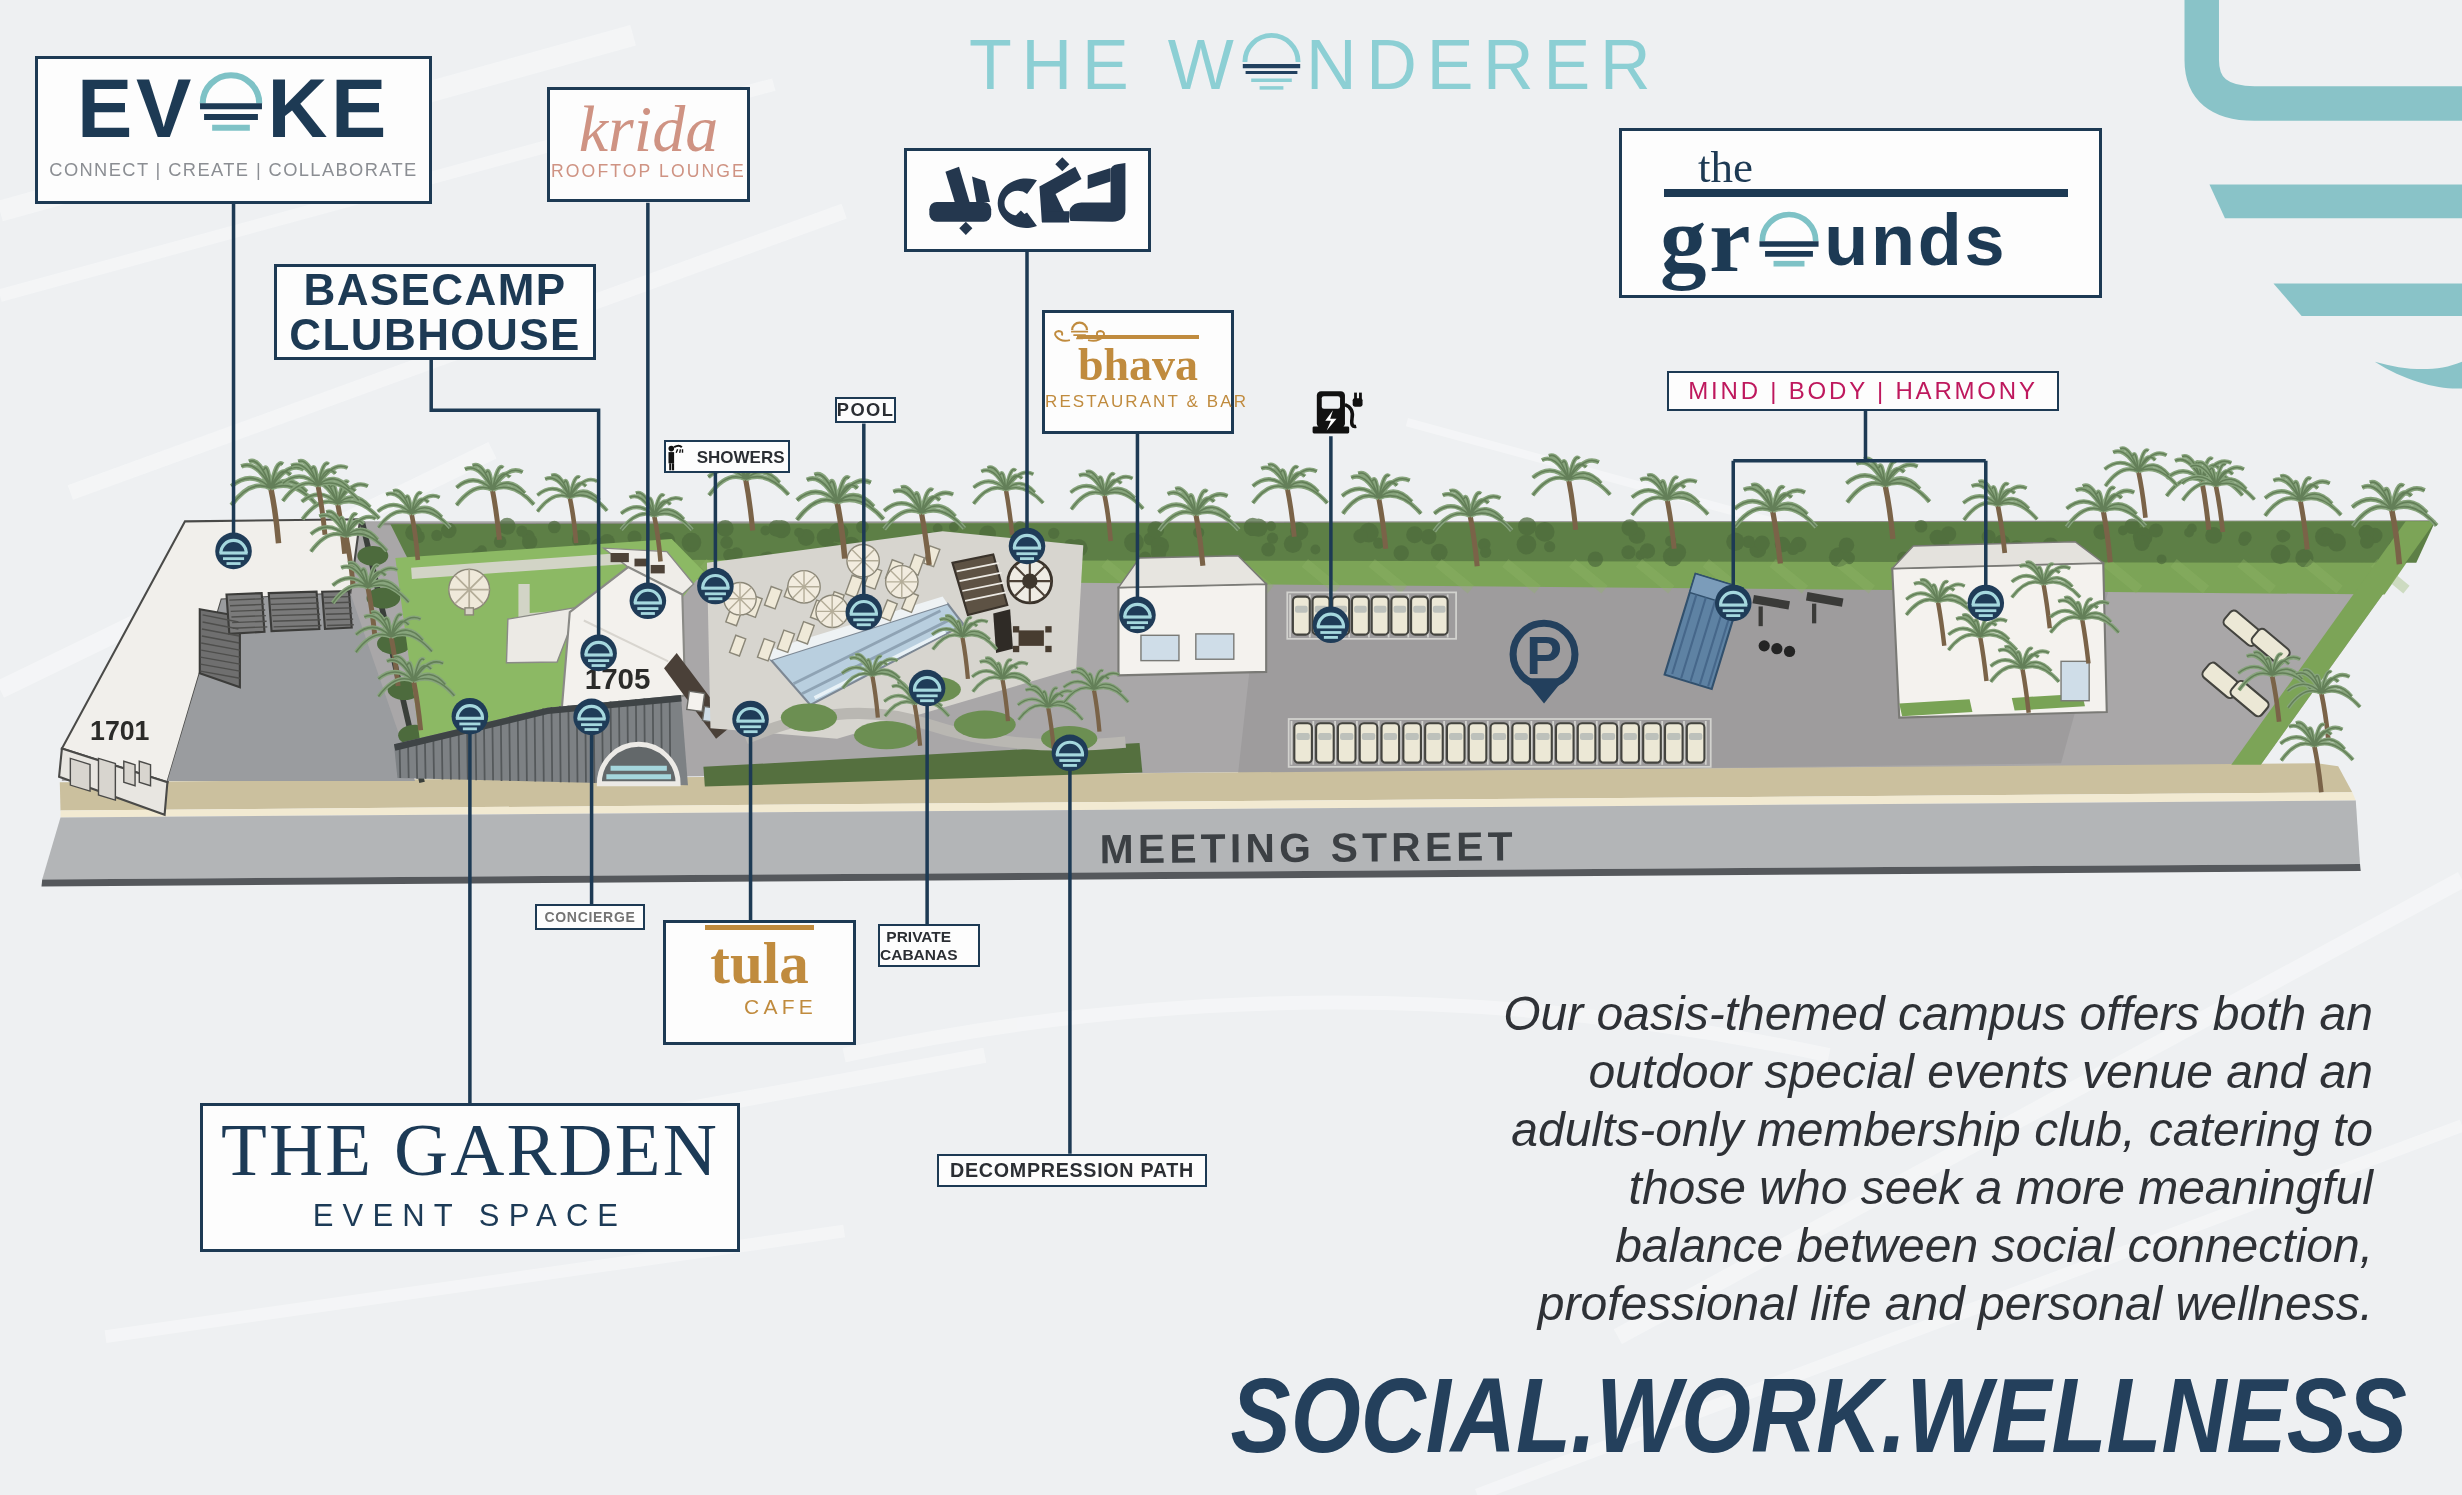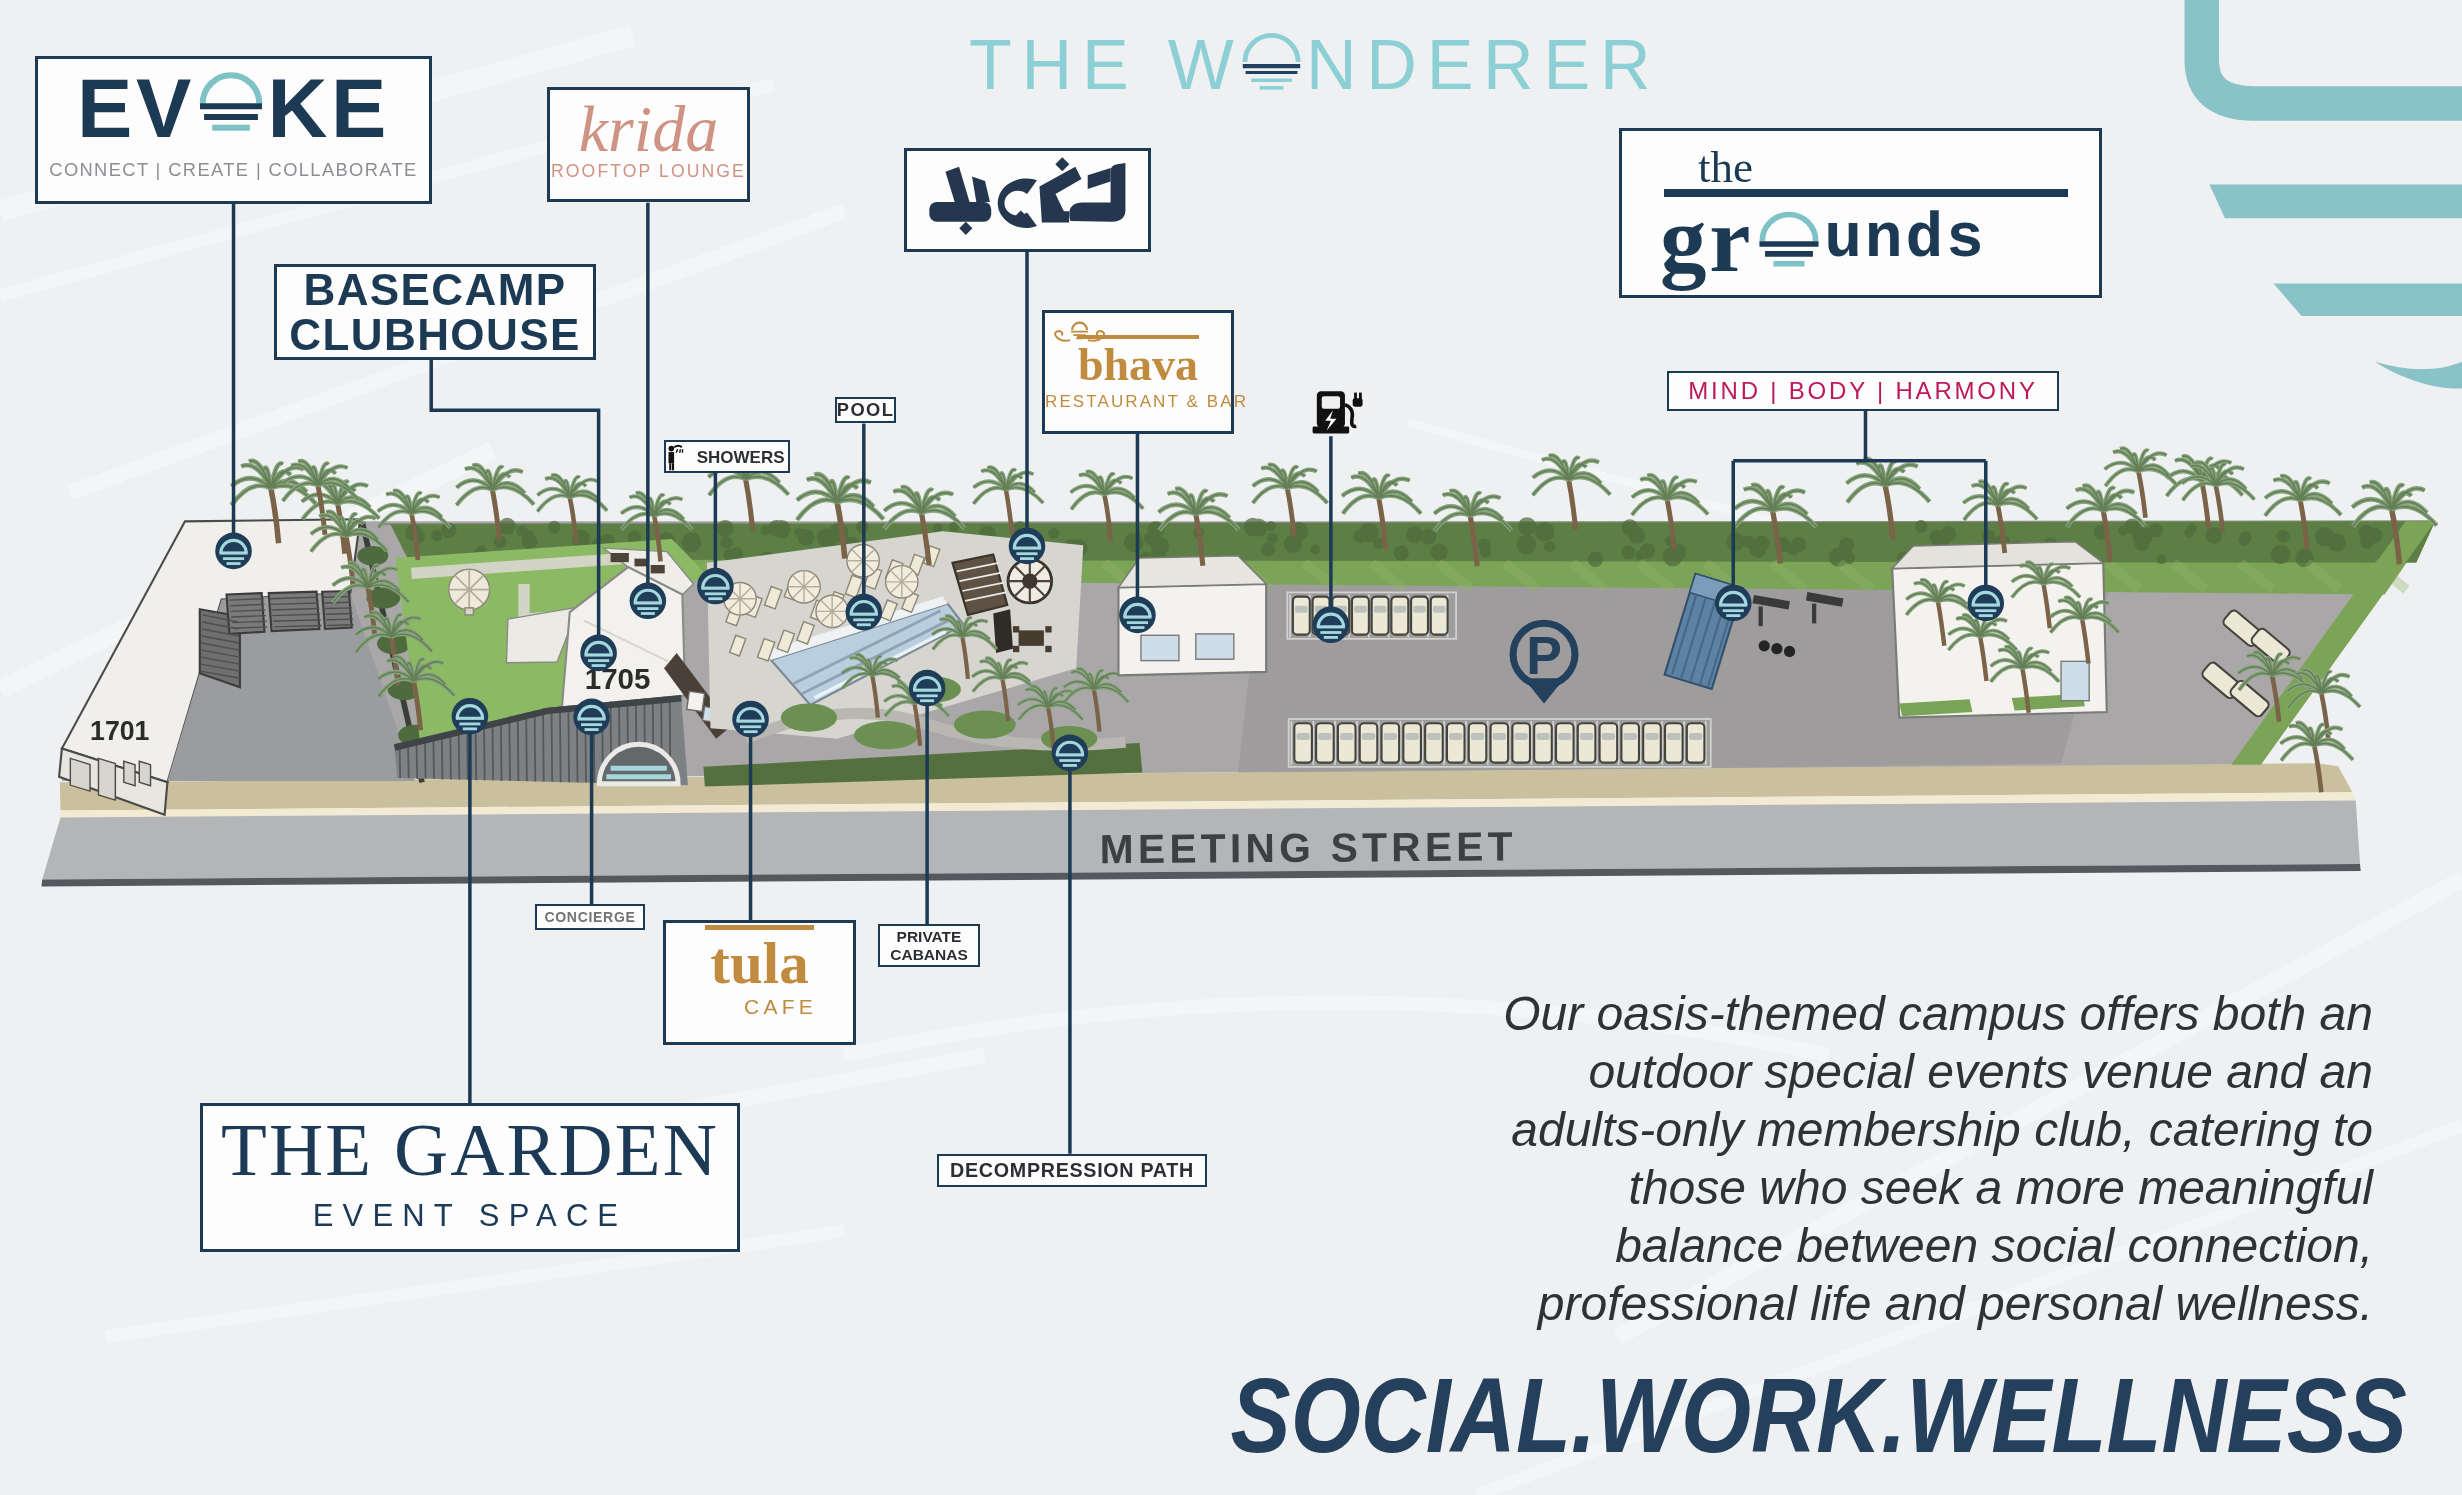--- a/index.html
+++ b/index.html
@@ -850,38 +850,38 @@
   <div style="font-family:'Liberation Serif',serif;font-size:45px;color:#1d3a54;position:absolute;left:76px;top:9.8px;">the</div>
   <div style="position:absolute;left:42px;top:58px;width:404px;height:7.7px;background:#1d3a54;"></div>
   <div style="position:absolute;left:38px;top:61px;display:flex;align-items:flex-end;">
     <span style="font-family:'Liberation Serif',serif;font-size:93px;font-weight:bold;color:#1d3a54;line-height:84px;letter-spacing:2.8px;">gr</span>
     <svg width="68" height="76" viewBox="0 0 96 108" style="margin:14px 1.4px 0 1.4px;">
       <path d="M10,50 A38,38 0 0 1 86,50" fill="none" stroke="#7ec2c6" stroke-width="8"></path>
       <path d="M6,54 L90,54" stroke="#1d3a54" stroke-width="8"></path>
       <path d="M14,68 L82,68" stroke="#1d3a54" stroke-width="8"></path>
       <path d="M26,82 L70,82" stroke="#7ec2c6" stroke-width="8"></path>
     </svg>
-    <span style="font-family:Liberation Mono, monospace;font-size:63px;font-weight:bold;color:#1d3a54;line-height:84px;letter-spacing:2.8px;">unds</span>
+    <span style="font-family:Liberation Sans, sans-serif;font-size:72px;font-weight:bold;color:#1d3a54;line-height:84px;letter-spacing:2.8px;">unds</span>
   </div>
 </div>
 
 <div class="box" style="left:1667px;top:371px;width:392px;height:40px;border-width:2.8px;display:flex;align-items:center;justify-content:center;">
   <div style="font-size:24px;color:#be185d;letter-spacing:2.8px;white-space:nowrap;">MIND | BODY | HARMONY</div>
 </div>
 
 <div class="box" style="left:535px;top:904px;width:110px;height:26px;border-width:2.8px;display:flex;align-items:center;justify-content:center;">
   <div style="font-size:14px;font-weight:bold;color:#737373;letter-spacing:0.7px;">CONCIERGE</div>
 </div>
 
 <div class="box" style="left:663px;top:920px;width:193px;height:125px;text-align:center;">
   <div style="font-family:'Liberation Serif',serif;font-size:59px;font-weight:bold;color:#c08b3e;margin-top:11.3px;line-height:59px;"><span style="border-top:5.6px solid #c08b3e;padding:0 5.6px;">tula</span></div>
   <div style="font-size:21px;color:#c08b3e;letter-spacing:4.2px;margin-top:1.4px;margin-left:42px;">CAFE</div>
 </div>
 
-<div class="box" style="left:878px;top:924px;width:102px;height:43px;border-width:2.8px;display:flex;align-items:center;justify-content:center;">
+<div class="box" style="left:878px;top:924px;width:102px;height:43px;border-width:2.8px;display:flex;align-items:center;">
   <div style="font-size:15.5px;font-weight:bold;color:#2b2e33;text-align:center;line-height:17.6px;">PRIVATE<br>CABANAS</div>
 </div>
 
 <div class="box" style="left:937px;top:1154px;width:270px;height:33px;border-width:2.8px;display:flex;align-items:center;justify-content:center;">
   <div style="font-size:19.7px;font-weight:bold;color:#2b2e33;letter-spacing:0.7px;">DECOMPRESSION PATH</div>
 </div>
 
 <div class="box" style="left:200px;top:1103px;width:540px;height:149px;text-align:center;">
   <div style="font-family:'Liberation Serif',serif;font-size:75px;color:#1c3a56;letter-spacing:2.1px;margin-top:1.4px;white-space:nowrap;">THE GARDEN</div>
   <div style="font-size:31px;color:#1c3a56;letter-spacing:9.1px;margin-top:4.2px;white-space:nowrap;">EVENT SPACE</div>

